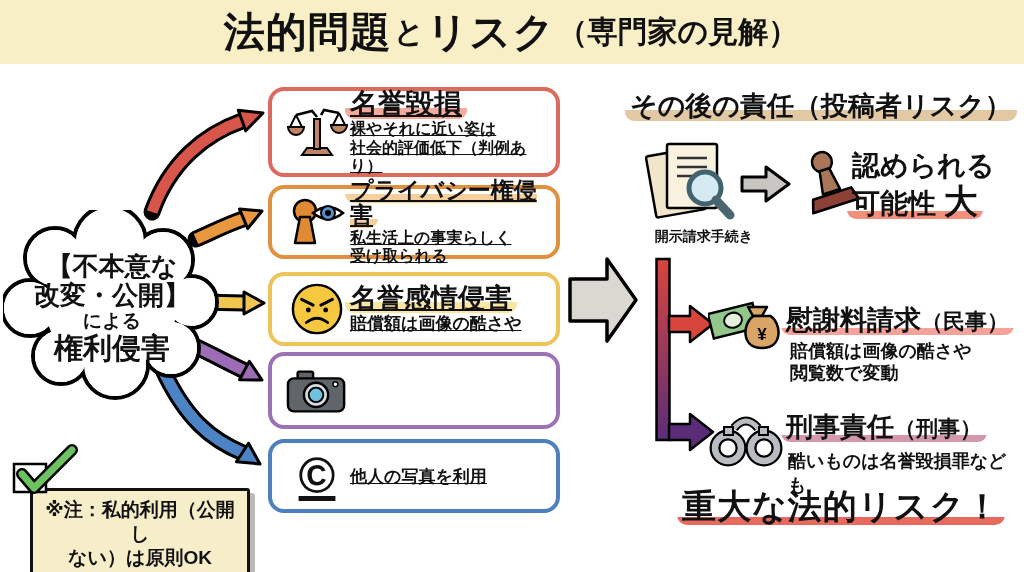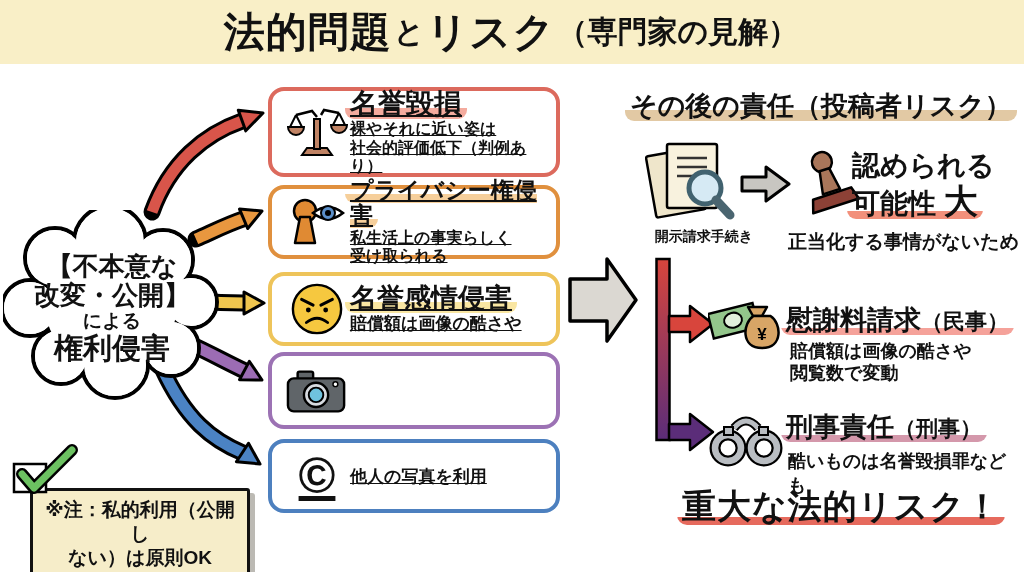--- a/index.html
+++ b/index.html
@@ -252,21 +252,20 @@
         <path d="M31 21 L27 44 L45 44 L41 21 Z" fill="#a9765a" stroke="#000" stroke-width="2.5" stroke-linejoin="round"></path>
         <path d="M16 46 L56 46 L60 59 L12 59 Z" fill="#8c4136" stroke="#000" stroke-width="2.5" stroke-linejoin="round"></path>
       </g>
     </svg>
   </div>
 
   <div class="abs recog">
     <div>認められる</div>
     <div><span class="hl"><span>可能性 </span><span class="big">大</span></span></div>
   </div>
-  <div class="abs recog-note">正当化する事情がないため</div>
 
   <div class="abs money-ic">
     <svg width="80" height="64" viewBox="0 0 80 64">
       <g transform="rotate(-14 26 24)">
         <rect x="2" y="12" width="46" height="25" fill="#93c68b" stroke="#000" stroke-width="2.5"></rect>
         <ellipse cx="25" cy="24" rx="9" ry="7.5" fill="#e2f0dc" stroke="#000" stroke-width="2"></ellipse>
       </g>
       <path d="M45 20 l-5 -9 h19 l-5 9 z" fill="#d8a566" stroke="#000" stroke-width="2.5" stroke-linejoin="round"></path>
       <path d="M45.5 20 h17 c11 7 13 32 -8.5 32 c-21.5 0 -19.5 -25 -8.5 -32 z" fill="#d8a566" stroke="#000" stroke-width="2.5"></path>
       <text x="54" y="44" font-size="17" font-weight="bold" text-anchor="middle" fill="#000">¥</text>

